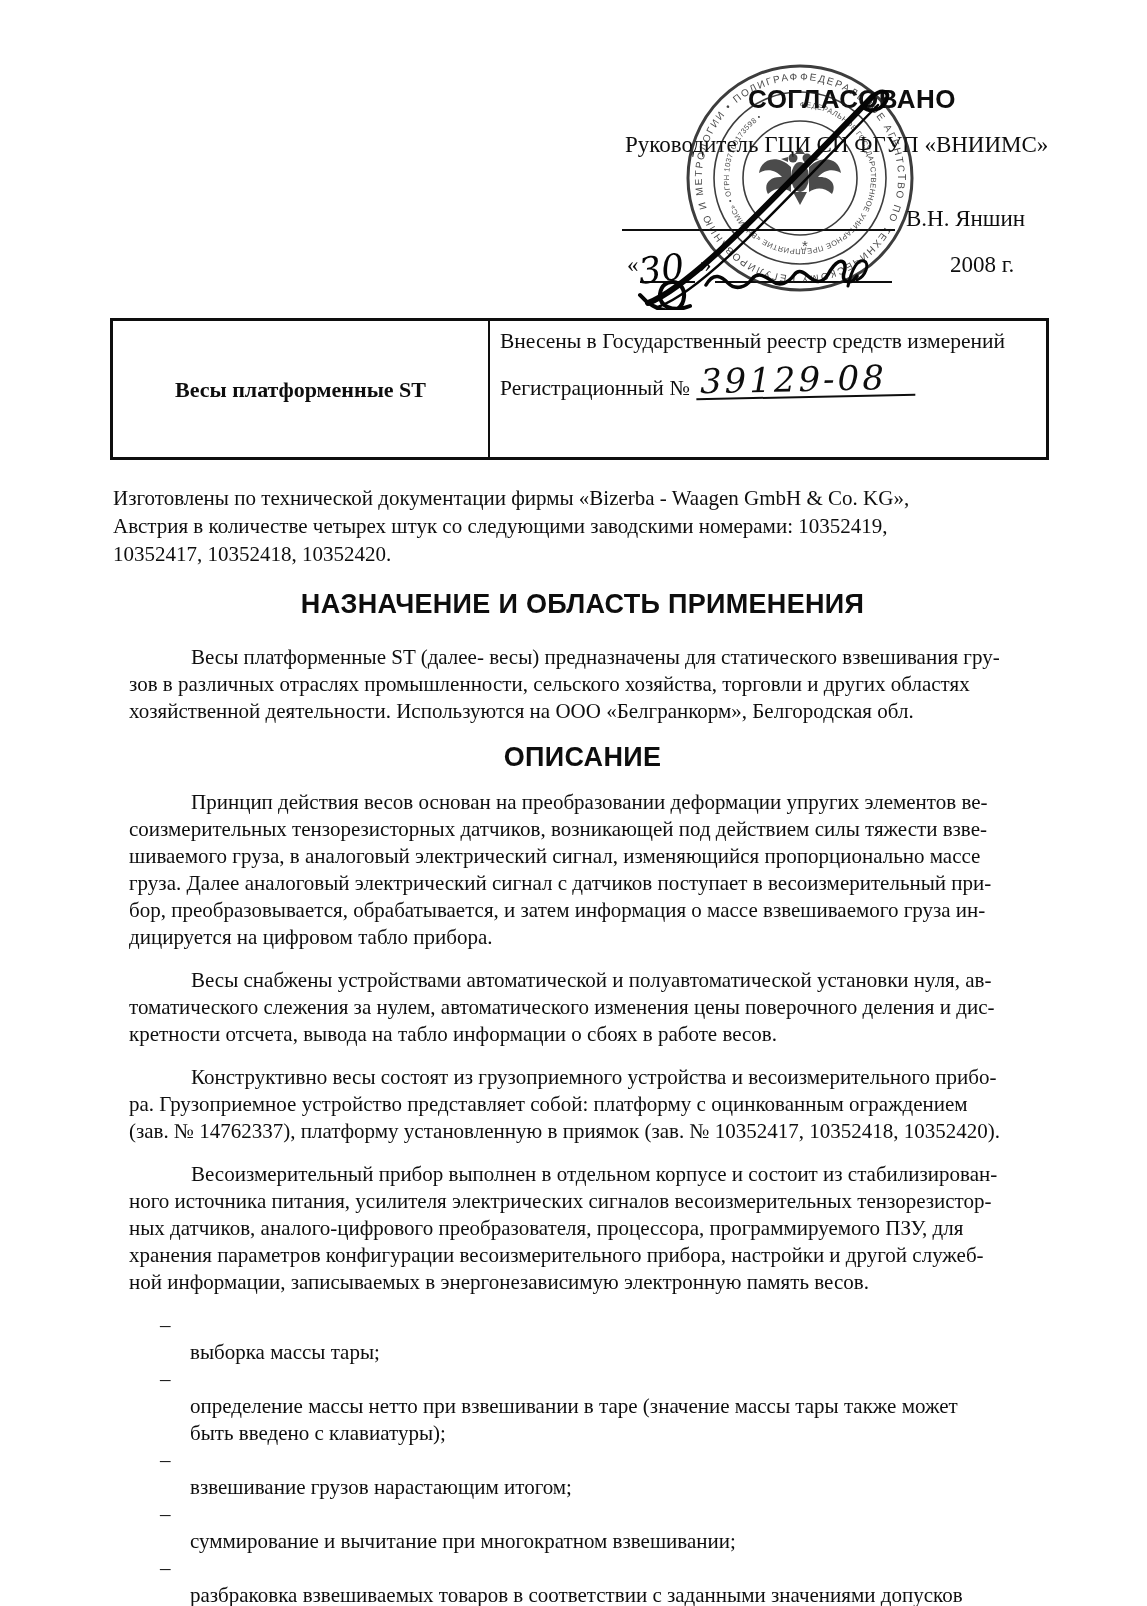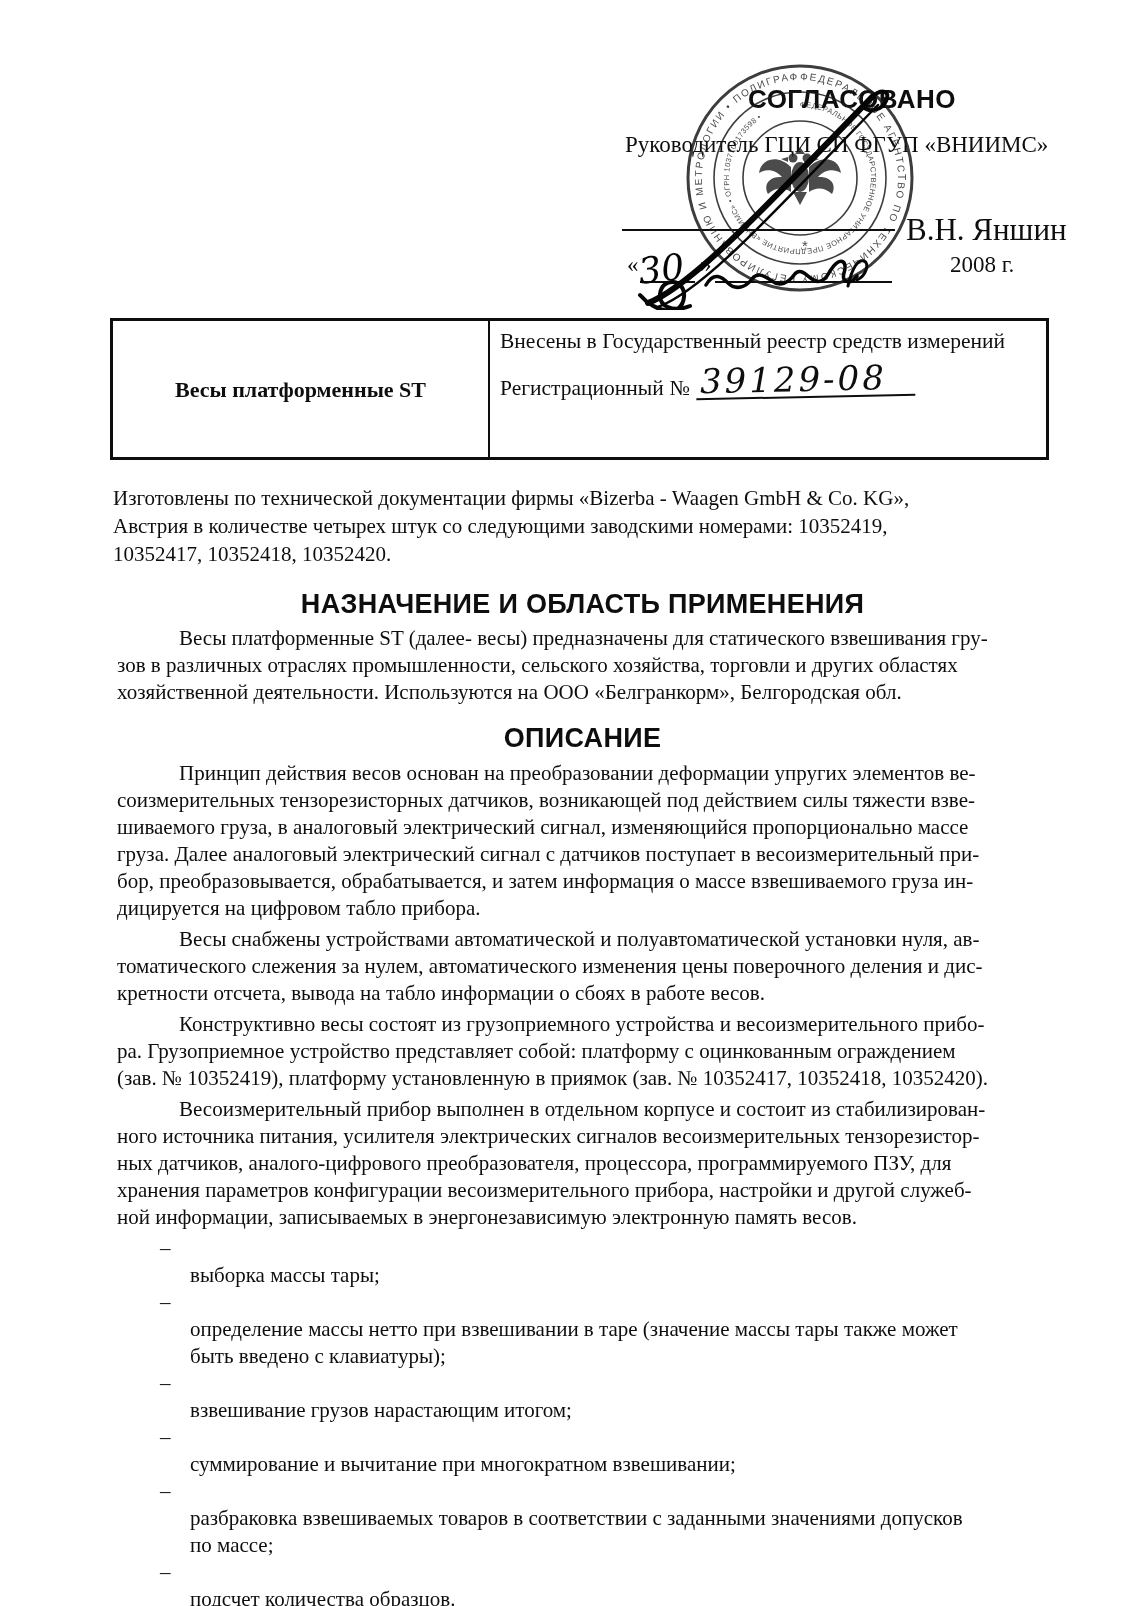--- a/index.html
+++ b/index.html
@@ -23,22 +23,22 @@
   .approval-role{
     position:absolute; left:625px; top:131px;
     font-size:23px;
   }
   .sig-underline{
     position:absolute; left:622px; top:201px;
     width:273px; height:28px;
     border-bottom:2px solid #0e0e0e;
   }
   .approval-name{
-    position:absolute; left:906px; top:216px;
-    font-size:31px;
+    position:absolute; left:906px; top:205px;
+    font-size:23px;
   }
   .date-quote-open{ position:absolute; left:627px; top:251px; font-size:23px; }
   .date-quote-close{ position:absolute; left:700px; top:251px; font-size:23px; }
   .day-underline{
     position:absolute; left:640px; top:253px;
     width:55px; height:28px; border-bottom:2px solid #0e0e0e;
   }
   .month-underline{
     position:absolute; left:715px; top:253px;
     width:177px; height:28px; border-bottom:2px solid #0e0e0e;
@@ -92,25 +92,25 @@
     text-align:left;
     white-space:pre-line;
     line-height:28px;
   }
   h2.doc-heading{
     text-align:center;
     font-family:"Liberation Sans", sans-serif;
     font-weight:bold;
     font-size:27px; line-height:32px;
     letter-spacing:0.3px;
-    margin:20px 0 5px 0;
+    margin:20px 0 24px 0;
   }
   h2.doc-heading.second{ margin:16px 0 6px 0; }
   .para{
-    margin:4px;
+    margin:16px;
     white-space:pre-line;
     text-indent:62px;
     text-align:left;
   }
   .func-item{
     position:relative;
     padding-left:77px;
     white-space:pre-line;
   }
   .func-dash{
@@ -203,21 +203,21 @@
 соизмерительных тензорезисторных датчиков, возникающей под действием силы тяжести взве-
 шиваемого груза, в аналоговый электрический сигнал, изменяющийся пропорционально массе
 груза. Далее аналоговый электрический сигнал с датчиков поступает в весоизмерительный при-
 бор, преобразовывается, обрабатывается, и затем информация о массе взвешиваемого груза ин-
 дицируется на цифровом табло прибора.</p>
     <p class="para">Весы снабжены устройствами автоматической и полуавтоматической установки нуля, ав-
 томатического слежения за нулем, автоматического изменения цены поверочного деления и дис-
 кретности отсчета, вывода на табло информации о сбоях в работе весов.</p>
     <p class="para">Конструктивно весы состоят из грузоприемного устройства и весоизмерительного прибо-
 ра. Грузоприемное устройство представляет собой: платформу с оцинкованным ограждением
-(зав. № 10352419), платформу установленную в приямок (зав. № 10352417, 10352418, 10352420).</p>
+(зав. № 14762337), платформу установленную в приямок (зав. № 10352417, 10352418, 10352420).</p>
     <p class="para">Весоизмерительный прибор выполнен в отдельном корпусе и состоит из стабилизирован-
 ного источника питания, усилителя электрических сигналов весоизмерительных тензорезистор-
 ных датчиков, аналого-цифрового преобразователя, процессора, программируемого ПЗУ, для
 хранения параметров конфигурации весоизмерительного прибора, настройки и другой служеб-
 ной информации, записываемых в энергонезависимую электронную память весов.</p>
 
     <div class="func-item">
       <span class="func-dash">–</span><span>выборка массы тары;</span>
     </div>
     <div class="func-item">

